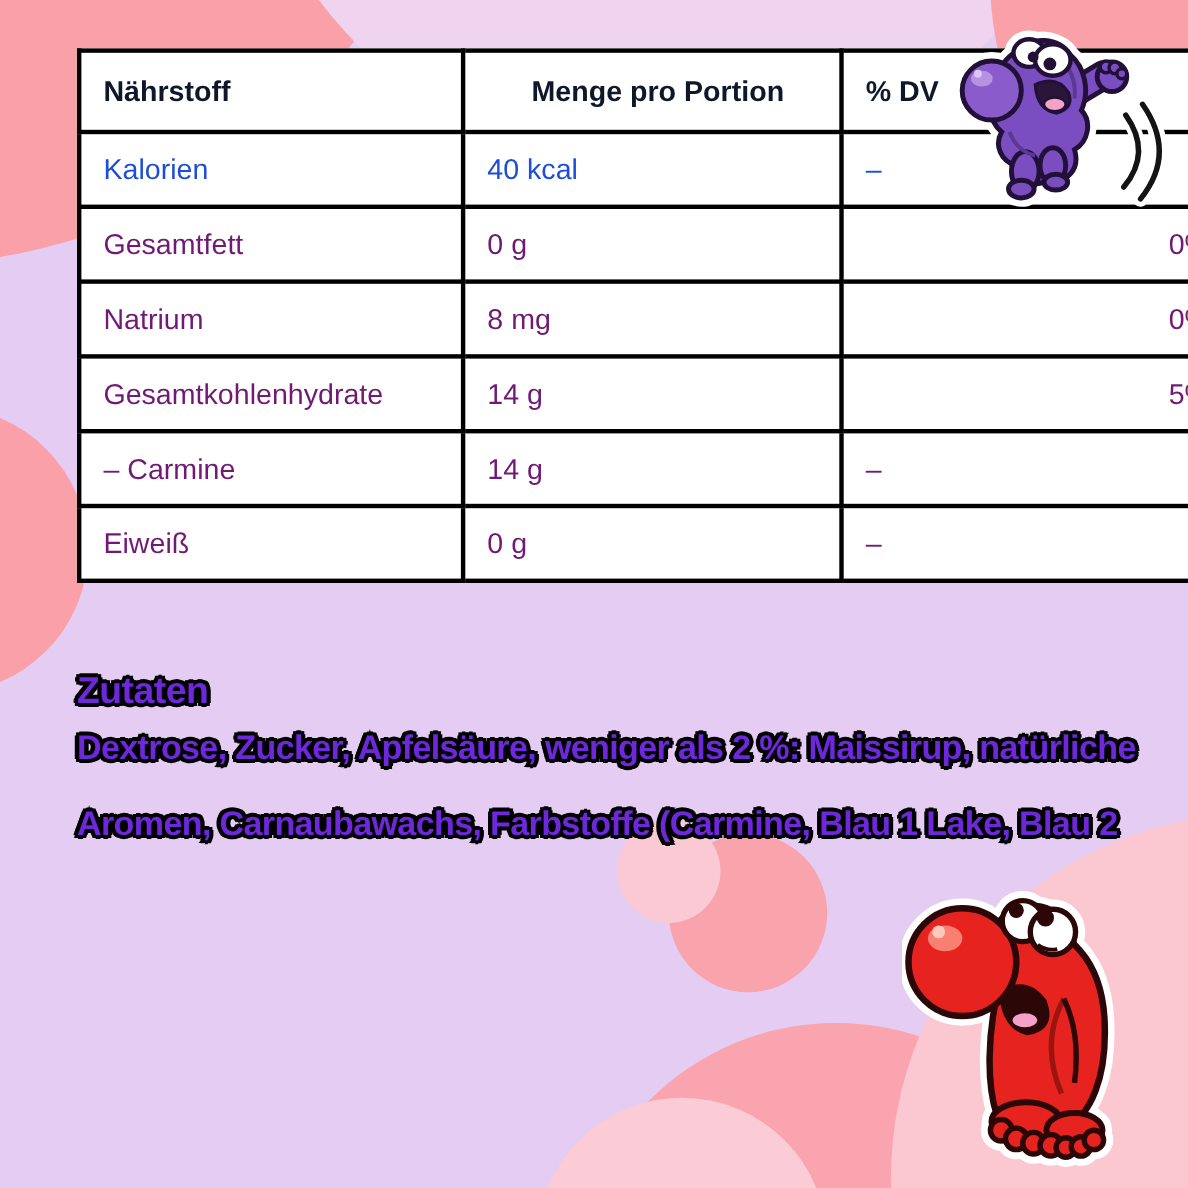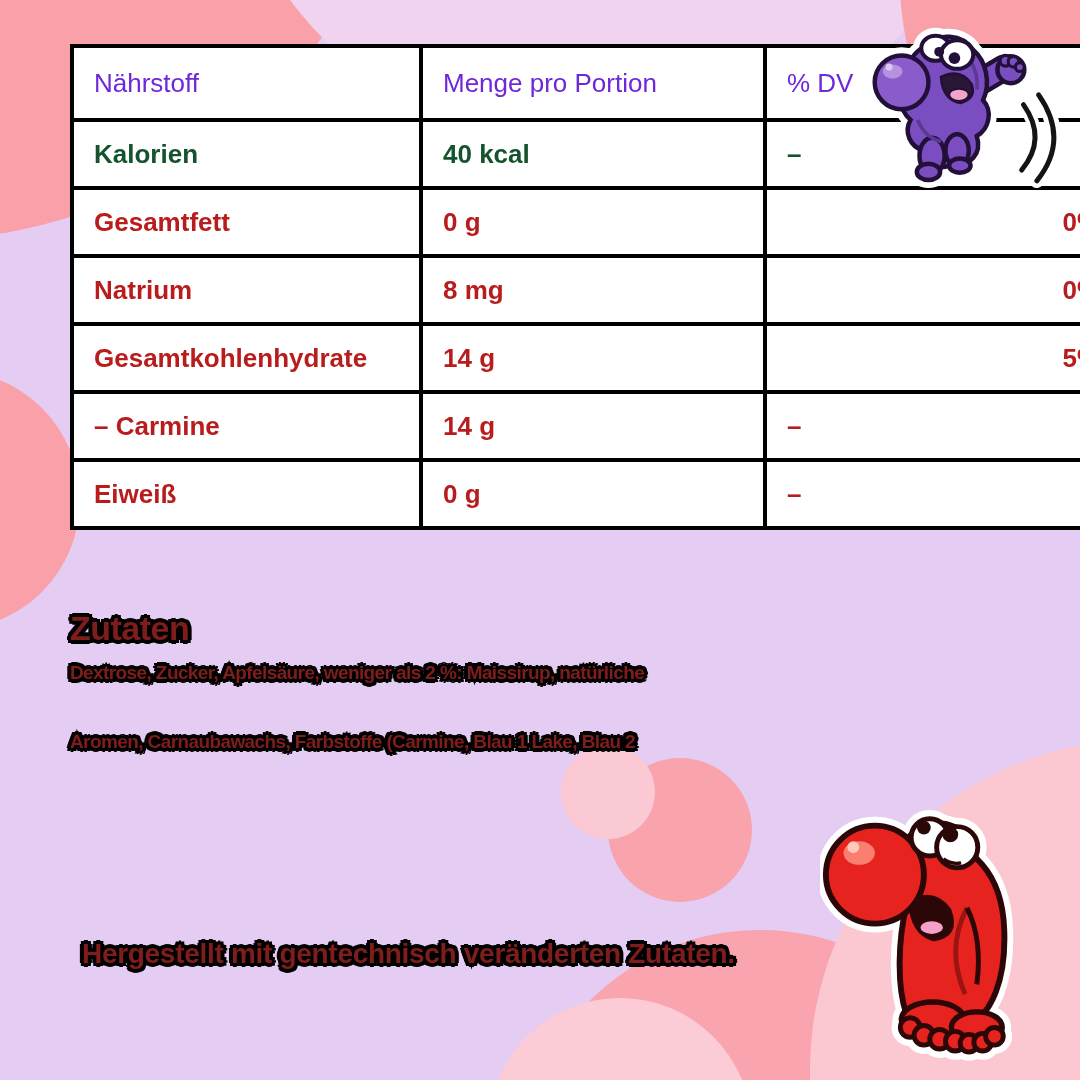--- a/index.html
+++ b/index.html
@@ -19,39 +19,39 @@
   .c-bot-salmon {left:520px;top:930px;width:480px;height:480px;background:#f9a4ae;}
   .c-bot-light  {left:488px;top:998px;width:264px;height:264px;background:#fbccd6;}
   .c-br-light   {left:810px;top:740px;width:660px;height:660px;background:#fbc8d2;}
 
   table.nutrition{
     position:absolute;left:70px;top:44px;width:938px;
     border-collapse:collapse;table-layout:fixed;background:#fff;z-index:5;
   }
   table.nutrition td{
     border:4px solid #000;background:#fff;
-    font-size:26px;color:#b91c1c;font-weight:700;
+    font-size:26px;color:#701a75;font-weight:400;
     padding:0 10px 0 20px;vertical-align:middle;
   }
-  table.nutrition tr.hd td{height:70px;font-weight:400;color:#6d28d9;}
+  table.nutrition tr.hd td{height:70px;font-weight:700;color:#0f172a;}
   table.nutrition tr.rw td{height:64px;}
-  table.nutrition tr.bold td{font-weight:700;color:#14532d;}
+  table.nutrition tr.bold td{font-weight:400;color:#1d4ed8;}
   td.dv-left{padding-left:15px;}
   td.dv-right{text-align:right;padding-right:12px;}
-  .col1{width:315px;}.col2{width:310px;}.col3{width:313px;}
+  .col1{width:315px;}.col2{width:310px;text-align:center;}.col3{width:313px;}
 
   .sticker{
-    position:absolute;left:70px;z-index:4;color:#7f1d1d;font-weight:700;
+    position:absolute;left:70px;z-index:4;color:#6d28d9;font-weight:700;
     white-space:nowrap;
     -webkit-text-stroke:5px #000;paint-order:stroke fill;
     text-shadow:4px 0 0 #000,-4px 0 0 #000,0 4px 0 #000,0 -4px 0 #000,
       3px 3px 0 #000,-3px -3px 0 #000,3px -3px 0 #000,-3px 3px 0 #000;
   }
   .sec-title{font-size:34px;letter-spacing:-0.5px;}
-  .ing-line{font-size:19px;letter-spacing:-0.6px;text-align:right;}
+  .ing-line{font-size:31px;letter-spacing:-0.6px;text-align:right;}
   .alg-line{font-size:28px;letter-spacing:-0.3px;}
   #zutaten-title{top:609px;}
   #ing-1{top:662px;} #ing-2{top:707px;margin-top:24px;} #ing-3{top:752px;}
   #allergy-title{top:839px;}
   #alg-1{top:893px;} #alg-2{top:938px;left:82px;}
 
   .mascot{position:absolute;z-index:6;}
   #purple-mascot{left:855px;top:6px;width:215px;height:192px;}
   #red-mascot{left:820px;top:792px;width:196px;height:275px;}
 </style>
@@ -108,21 +108,20 @@
       <td>0 g</td>
       <td class="dv-left">–</td>
     </tr>
   </tbody>
     </table>
 
   <div id="zutaten-title" class="sticker sec-title">Zutaten</div>
   <div id="ing-1" class="sticker ing-line">Dextrose, Zucker, Apfelsäure, weniger als 2 %: Maissirup, natürliche</div>
   <div id="ing-2" class="sticker ing-line">Aromen, Carnaubawachs, Farbstoffe (Carmine, Blau 1 Lake, Blau 2</div>
 
-  <div id="alg-2" class="sticker alg-line">Hergestellt mit gentechnisch veränderten Zutaten.</div>
 
   <svg id="purple-mascot" class="mascot" viewBox="0 0 240 200">
     <g>
       <path d="M205 92 Q 240 142 203 188" fill="none" stroke="#ffffff" stroke-width="16" stroke-linecap="round"></path>
       <path d="M188 103 Q 215 141 186 176" fill="none" stroke="#ffffff" stroke-width="14" stroke-linecap="round"></path>
       <path d="M205 92 Q 240 142 203 188" fill="none" stroke="#141414" stroke-width="5.5" stroke-linecap="round"></path>
       <path d="M188 103 Q 215 141 186 176" fill="none" stroke="#141414" stroke-width="5.5" stroke-linecap="round"></path>
     </g>
 
     <g fill="#ffffff" stroke="#ffffff" stroke-width="18" stroke-linejoin="round">

